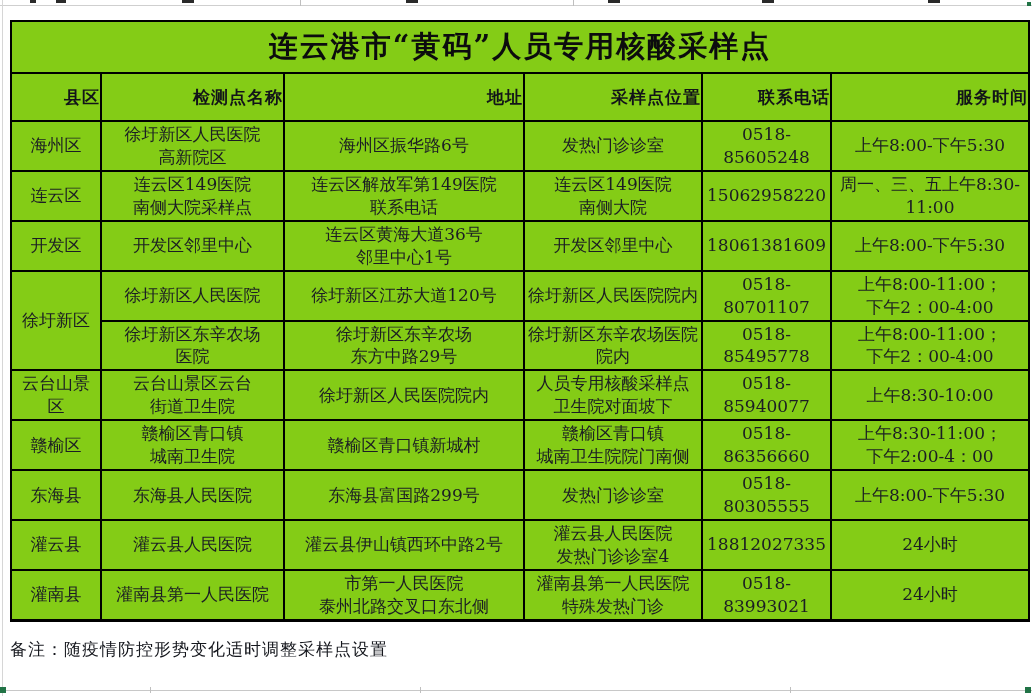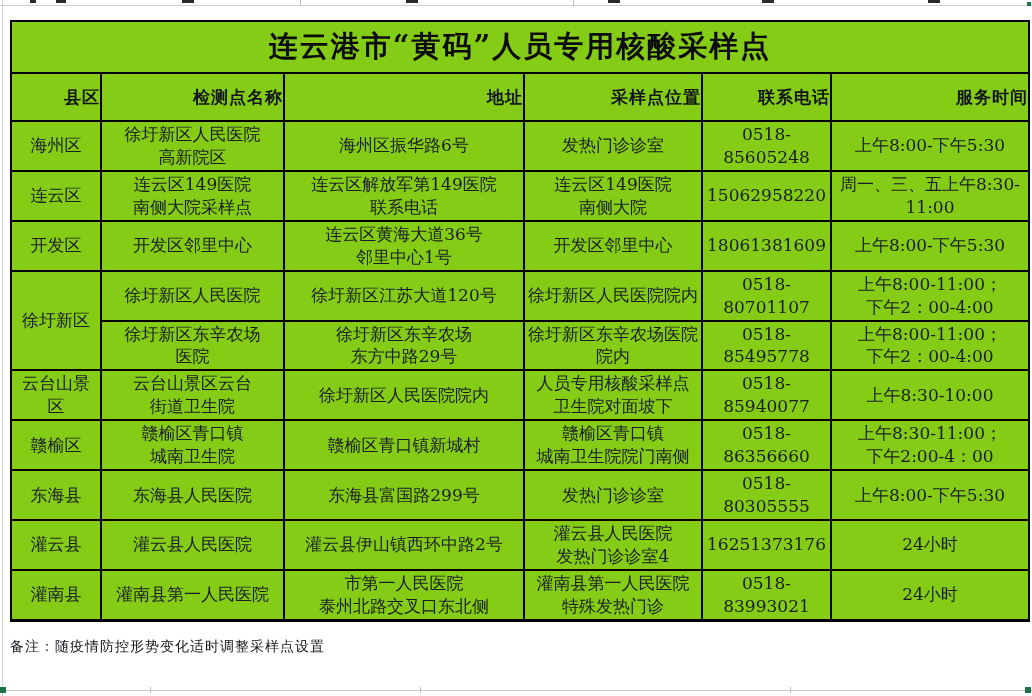--- a/index.html
+++ b/index.html
@@ -52,21 +52,21 @@
     text-align: center; vertical-align: middle;
     font-size: 17px;
     line-height: 1.35;
     white-space: pre-line;
     padding: 1px 2px;
   }
   tr.data.last td { height: 50px; }
 
   .note {
     position: absolute; left: 10px; top: 638px;
-    font-size: 14px; color: #15171d;
+    font-size: 17px; color: #15171d;
     letter-spacing: 1px;
   }
 </style>
 </head>
 <body>
 
 <div>
   <div class="grid-h" style="left:0; top:5px; width:1032px;"></div>
   <div class="grid-v" style="left:2px; top:0; height:696px;"></div>
   <div class="grid-h" style="left:0; top:690px; width:1032px; background:#c8c8c8;"></div>
@@ -196,21 +196,21 @@
       <td>0518-
 80305555</td>
       <td>上午8:00-下午5:30</td>
     </tr>
     <tr class="data">
       <td>灌云县</td>
       <td>灌云县人民医院</td>
       <td>灌云县伊山镇西环中路2号</td>
       <td>灌云县人民医院
 发热门诊诊室4</td>
-      <td>16251373176</td>
+      <td>18812027335</td>
       <td>24小时</td>
     </tr>
     <tr class="data last">
       <td>灌南县</td>
       <td>灌南县第一人民医院</td>
       <td>市第一人民医院
 泰州北路交叉口东北侧</td>
       <td>灌南县第一人民医院
 特殊发热门诊</td>
       <td>0518-

